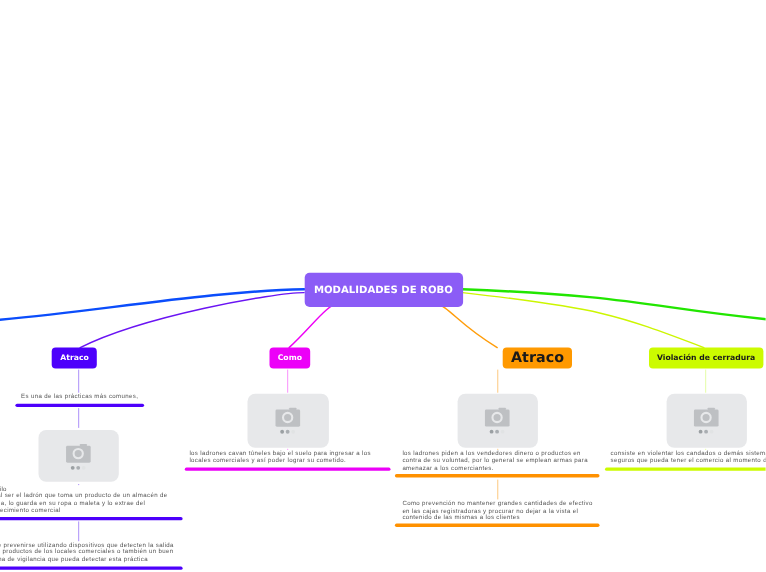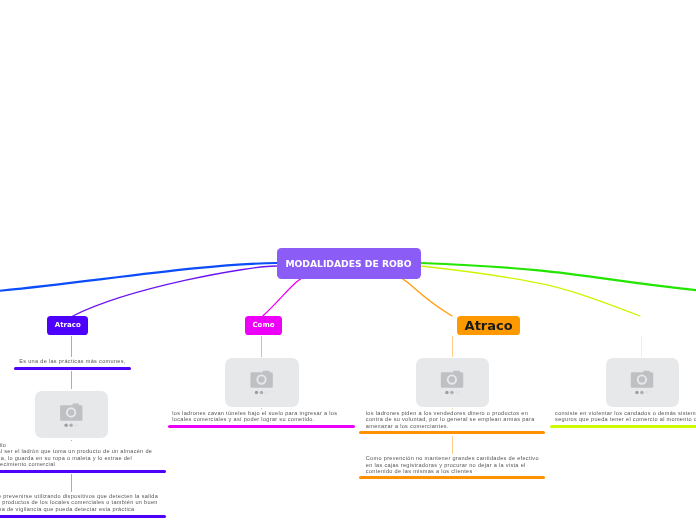--- a/index.html
+++ b/index.html
@@ -115,20 +115,21 @@
       <div>contra de su voluntad, por lo general se emplean armas para</div>
       <div>amenazar a los comerciantes.</div>
     </div>
     <div class="bar" style="left: 359.3px; top: 431.4px; width: 185.6px; height: 3px; background: rgb(255, 145, 0);"></div>
     <div class="txtblk" style="left: 365.8px; top: 455.2px; font-size: 5.55px; line-height: 6.45px;">
       <div>Como prevención no mantener grandes cantidades de efectivo</div>
       <div>en las cajas registradoras y procurar no dejar a la vista el</div>
       <div>contenido de las mismas a los clientes</div>
     </div>
     <div class="bar" style="left: 359.3px; top: 476.3px; width: 185.6px; height: 3px; background: rgb(255, 145, 0);"></div>
+    <div class="node" style="top: 316px; height: 18.5px; padding: 0px 7.6px; background: rgb(204, 251, 0); color: rgb(26, 26, 26); font-size: 7px; border-radius: 3.6px; left: 589.658px;">Violación de cerradura</div>
     <div class="stem" style="left: 641.35px; top: 335.7px; width: 1.1px; height: 21.5px; background: rgb(231, 253, 174);"></div>
     <div class="stem" style="left: 641.35px; top: 407.9px; width: 1.1px; height: 0.9px; background: rgb(231, 253, 174);"></div>
     <div class="ph" style="left: 605.8px; top: 358.4px; width: 72.9px; height: 48.3px; background: rgb(231, 232, 234);">
       <svg class="phicon" width="72.9" height="48.3" viewBox="0 0 72.9 48.3">
         <g>
           <rect x="37.394000000000005" y="12.731499999999999" width="6.4" height="2.6" rx="0.4" fill="#bec0c3"></rect>
           <rect x="24.850000000000005" y="14.331499999999998" width="22.4" height="15.5" rx="1.3" fill="#bec0c3"></rect>
           <circle cx="35.900000000000006" cy="21.538999999999998" r="4.2" fill="none" stroke="#e7e8ea" stroke-width="1.9000000000000004"></circle>
         </g>
         <g>

